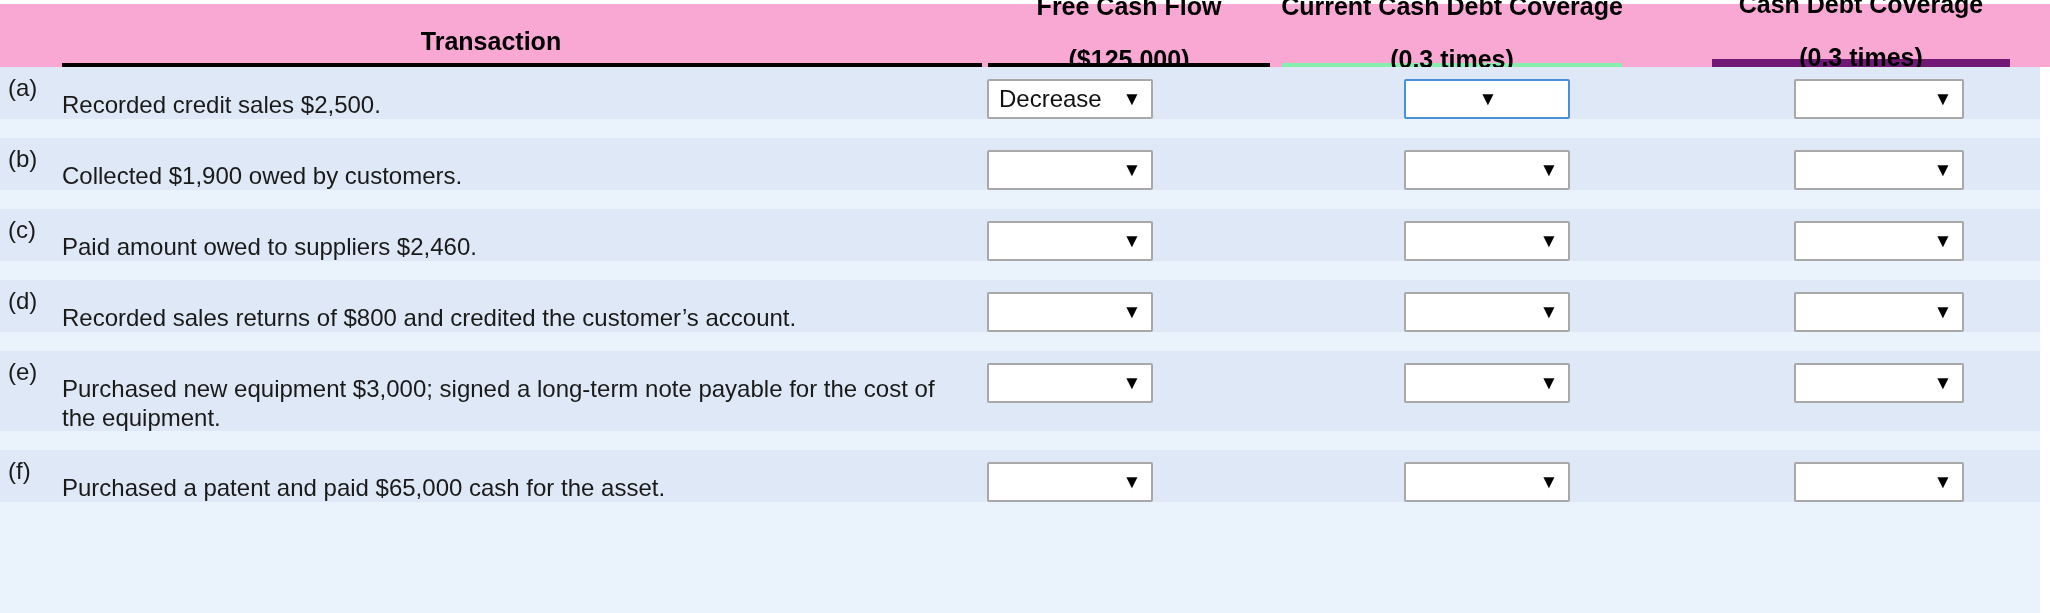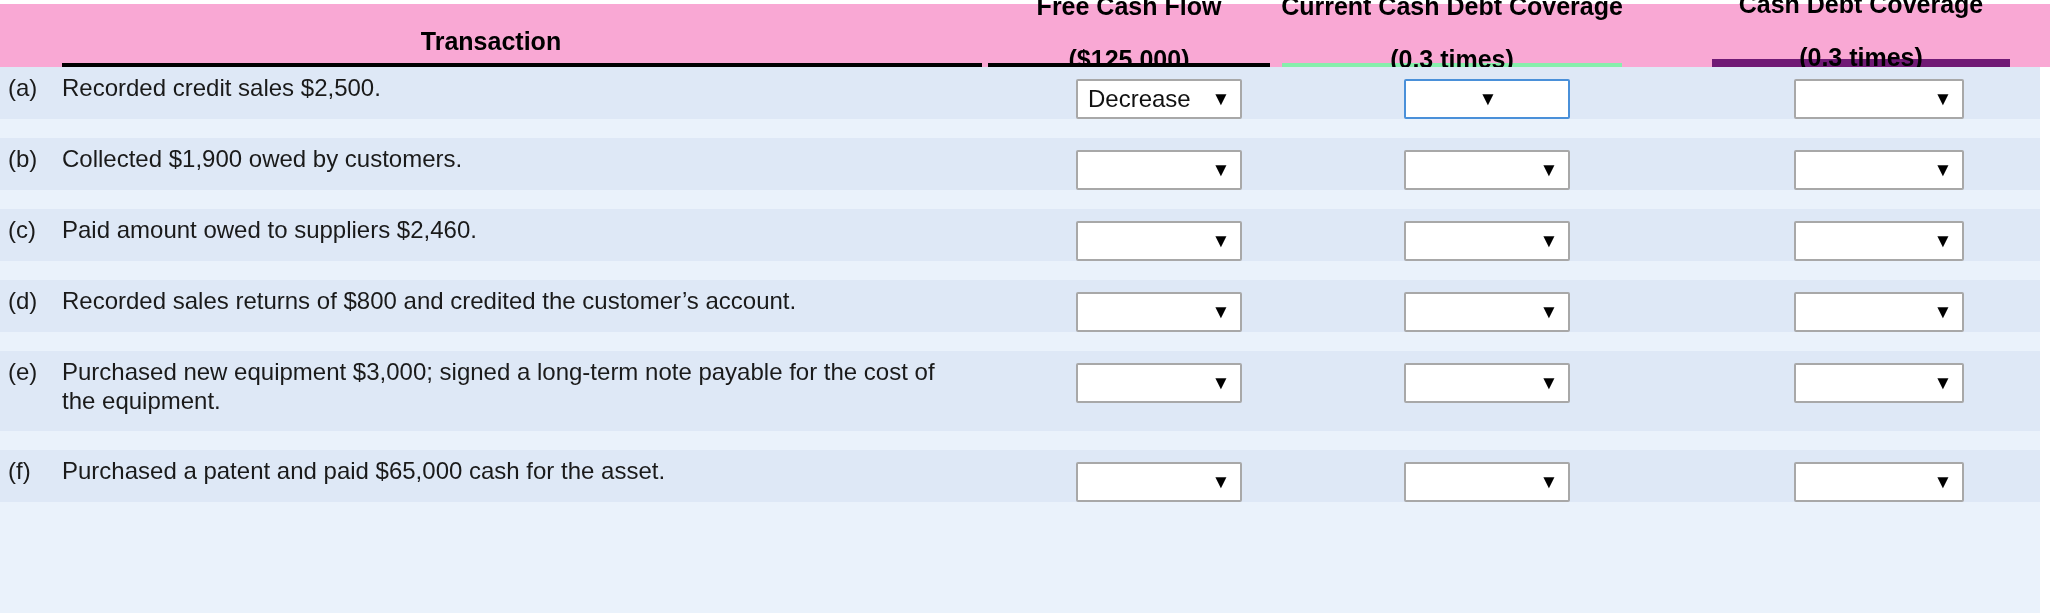--- a/index.html
+++ b/index.html
@@ -100,20 +100,21 @@
     display: flex;
     align-items: flex-start;
   }
   .row-letter {
     width: 54px;
     flex: 0 0 54px;
     text-align: left;
   }
   .row-label {
     flex: 1 1 auto;
+    margin-top: 17px;
   }
 
   
   .dd {
     position: absolute;
     box-sizing: border-box;
     height: 40px;
     background: #ffffff;
     border: 2px solid #a8a8a8;
     border-radius: 2px;
@@ -136,21 +137,21 @@
   }
   .dd .caret {
     flex: 0 0 auto;
     width: 22px;
     text-align: center;
     font-size: 19px;
     line-height: 36px;
     color: #000000;
   }
 
-  .col-fcf  { left: 1076px; width: 166px; }
+  .col-fcf  { left: 987px; width: 166px; }
   .col-ccdc { left: 1404px; width: 166px; }
   .col-cdc  { left: 1794px; width: 170px; }
 
   
   .right-gutter {
     position: absolute;
     left: 2040px;
     top: 67px;
     width: 10px;
     height: 546px;

